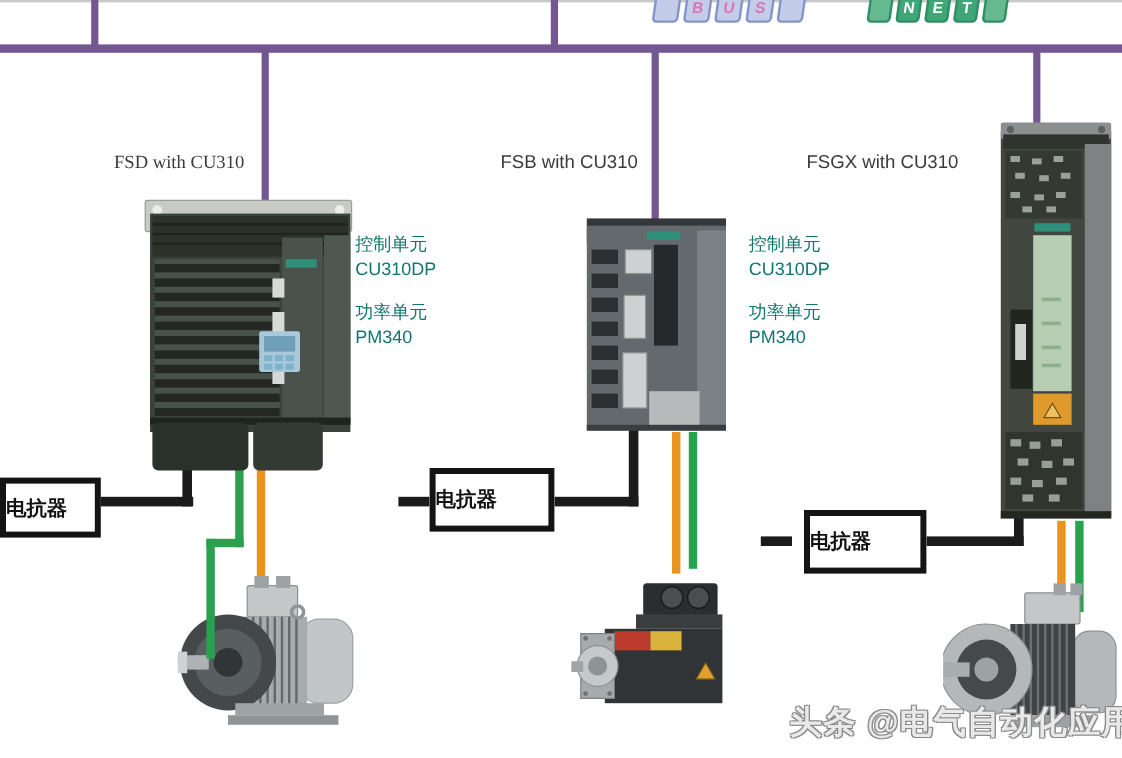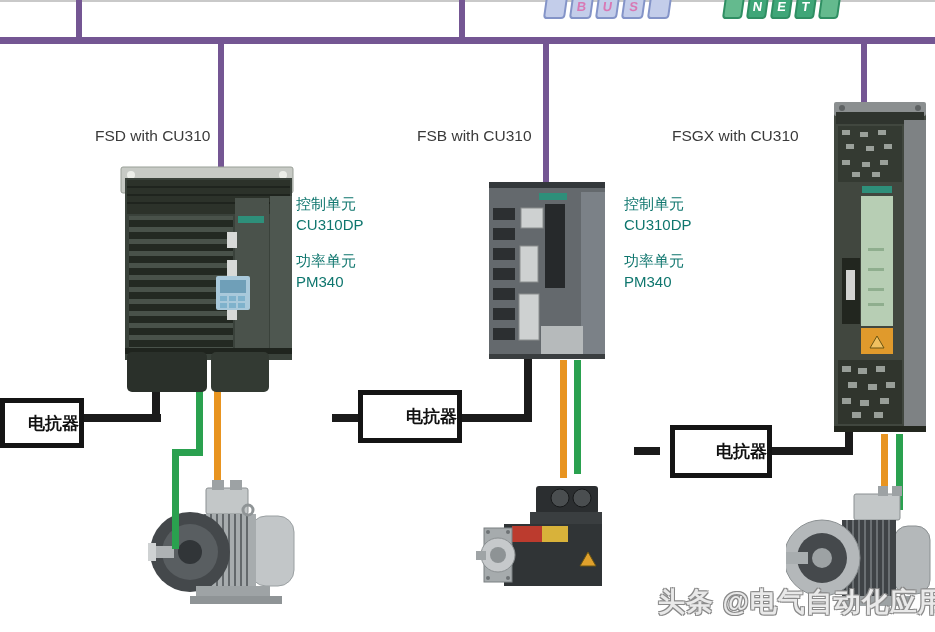--- a/index.html
+++ b/index.html
@@ -15,21 +15,21 @@
         transform:skewX(-8deg);display:flex;align-items:flex-end;justify-content:center;
         font-weight:bold;font-size:13px;padding-bottom:3px;box-sizing:border-box;}
   .pb{background:#c3cdea;border:2px solid #8494c8;color:#d878b4;}
   .pn{background:#3fa678;border:2px solid #2f8f63;color:#ffffff;width:20px;}
   .pn.empty{background:#64ba8e;}
   
   .title{position:absolute;font-size:15.5px;color:#3a3a3a;white-space:nowrap;}
   .unitlabel{position:absolute;font-size:15px;line-height:21px;color:#0f766e;white-space:nowrap;}
   
   .reactor{position:absolute;background:#ffffff;border:5px solid #141414;
-           display:flex;align-items:center;justify-content:flex-end;
+           display:flex;align-items:center;justify-content:flex-start;
            font-size:17px;font-weight:bold;color:#111;z-index:2;box-sizing:border-box;}
   
   .wire-black{position:absolute;background:#1b1b1b;z-index:1;}
   .wire-green{position:absolute;background:#2aa14f;z-index:1;}
   .wire-green.front{z-index:4;}
   .wire-orange{position:absolute;background:#e89420;z-index:1;}
   .gfx{position:absolute;z-index:3;}
   .watermark{position:absolute;z-index:5;font-size:27px;font-weight:bold;color:#e9e9e9;
              letter-spacing:1px;white-space:nowrap;
              text-shadow:1px 1px 0 #8a8a8a,-1px -1px 0 #8a8a8a,1px -1px 0 #8a8a8a,-1px 1px 0 #8a8a8a;}
@@ -68,21 +68,21 @@
       </div>
     <div class="tile pn" style="left:772px;">
         <span>E</span>
       </div>
     <div class="tile pn" style="left:796px;">
         <span>T</span>
       </div>
     <div class="tile pn empty" style="left:820px;"></div>
   </div>
 
-  <div class="title" style="left:95px;top:127px;">FSD with CU310</div>
+  <div class="title" style="left:95px;top:127px;font-family:Liberation Serif, serif;">FSD with CU310</div>
   <div class="title" style="left:417px;top:127px;">FSB with CU310</div>
   <div class="title" style="left:672px;top:127px;text-align:center;">FSGX with CU310</div>
 
   <div class="unitlabel" style="left:296px;top:193px;">
     <div>控制单元</div>
     <div>CU310DP</div>
   </div>
   <div class="unitlabel" style="left:296px;top:250px;">
     <div>功率单元</div>
     <div>PM340</div>

